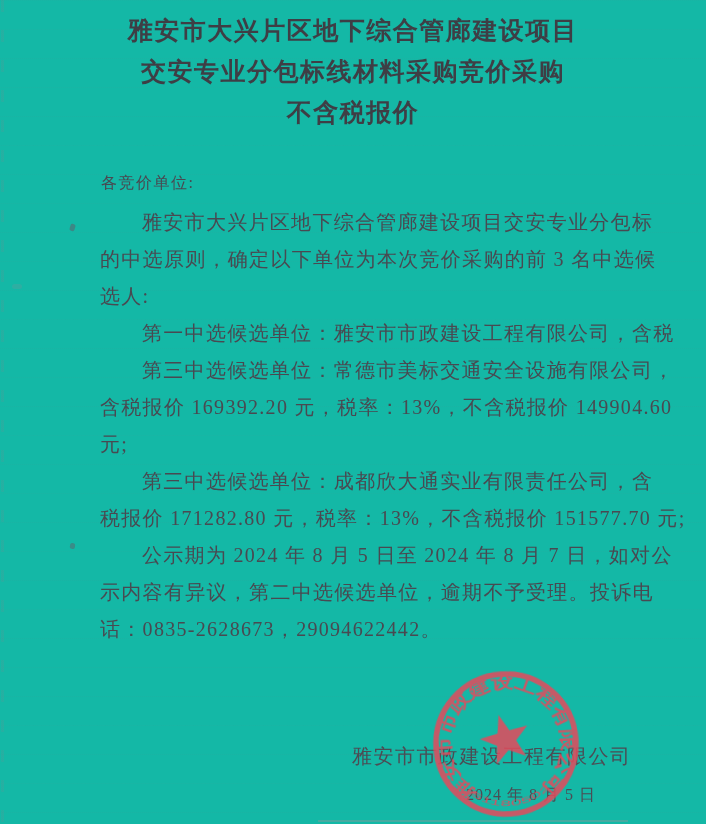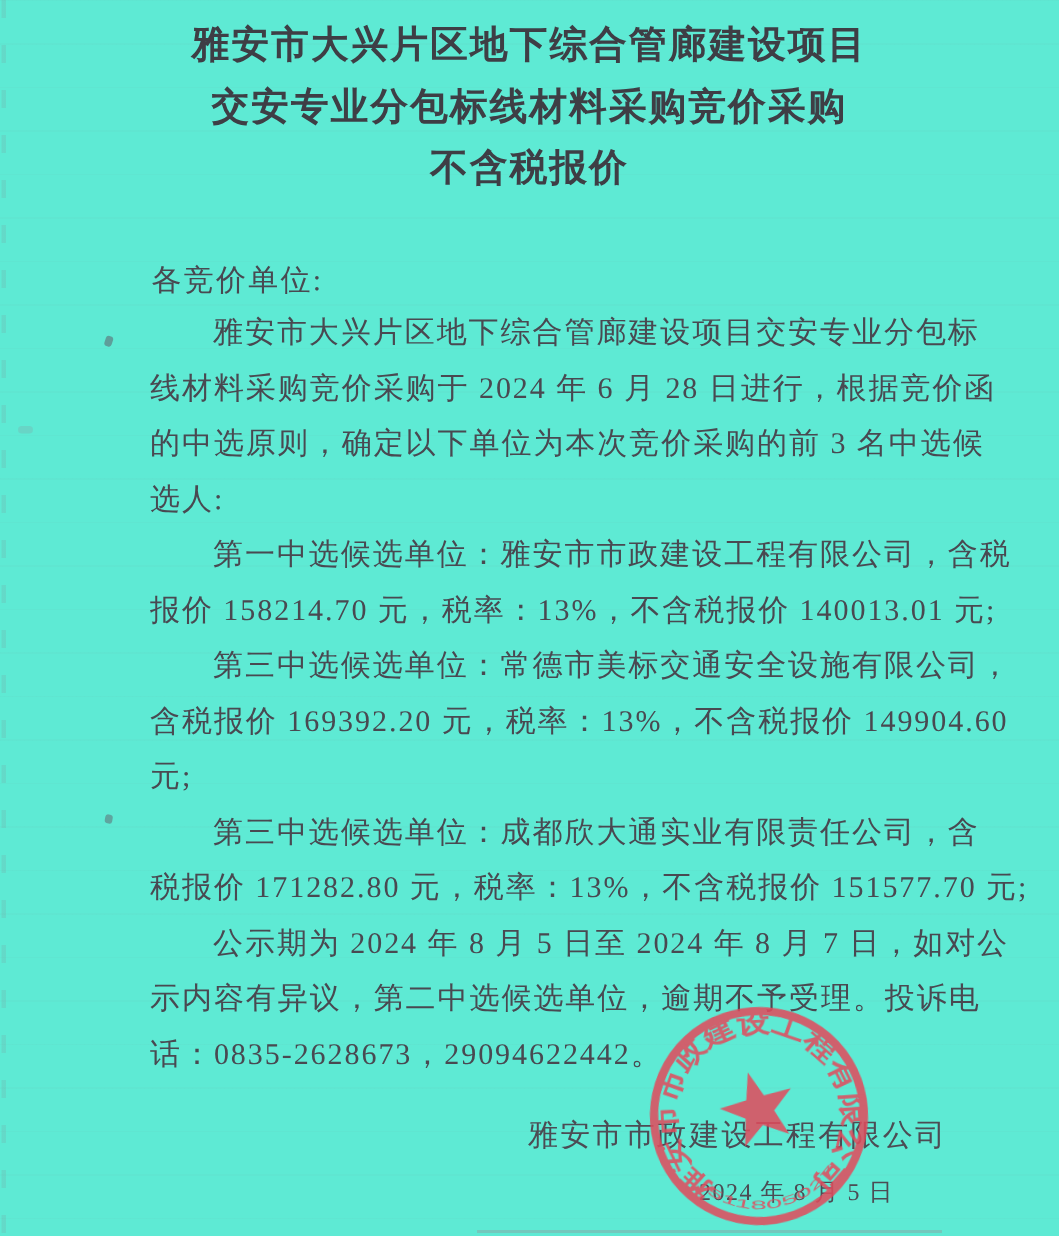--- a/index.html
+++ b/index.html
@@ -1,20 +1,20 @@
 <!DOCTYPE html>
 <html><head>
 <meta charset="utf-8">
 <style>
   * { margin:0; padding:0; box-sizing:border-box; }
   html,body { background:#ffffff; }
   .page {
     position:relative;
     width:706px; height:824px;
-    background:#5eead4;
+    background:#14b8a6;
     overflow:hidden;
     font-family:"Liberation Serif", serif;
   }
   
   .scan-banding {
     position:absolute; inset:0;
     background:repeating-linear-gradient(180deg,
       rgba(120,120,125,0.035) 0 1px, transparent 1px 29px);
     pointer-events:none;
   }
@@ -23,21 +23,21 @@
     text-align:center;
     font-family:"Liberation Sans", sans-serif;
     font-weight:700;
     font-size:25px;
     color:#3e3e45;
     letter-spacing:1.5px;
   }
   .title-line { line-height:41px; }
   .salutation {
     position:absolute; left:101px; top:173px;
-    font-size:20px; color:#494951; letter-spacing:1.5px;
+    font-size:16px; color:#494951; letter-spacing:1.5px;
   }
   .body-block {
     position:absolute; left:100px; top:204px; width:544px;
     font-size:20px; color:#494951;
     letter-spacing:1.3px;
   }
   .line { line-height:37px; white-space:nowrap; }
   .indent { padding-left:42px; }
   .sig-company {
     position:absolute; left:352px; top:743px;
@@ -80,25 +80,23 @@
   <div class="title-block">
     <div class="title-line">雅安市大兴片区地下综合管廊建设项目</div>
     <div class="title-line">交安专业分包标线材料采购竞价采购</div>
     <div class="title-line">不含税报价</div>
   </div>
 
   <div class="salutation">各竞价单位:</div>
 
   <div class="body-block">
     <div class="line indent">雅安市大兴片区地下综合管廊建设项目交安专业分包标</div>
-    <div class="line">线材料采购竞价采购于 2024 年 6 月 28 日进行，根据竞价函</div>
     <div class="line">的中选原则，确定以下单位为本次竞价采购的前 3 名中选候</div>
     <div class="line">选人:</div>
     <div class="line indent">第一中选候选单位：雅安市市政建设工程有限公司，含税</div>
-    <div class="line">报价 158214.70 元，税率：13%，不含税报价 140013.01 元;</div>
     <div class="line indent">第三中选候选单位：常德市美标交通安全设施有限公司，</div>
     <div class="line">含税报价 169392.20 元，税率：13%，不含税报价 149904.60</div>
     <div class="line">元;</div>
     <div class="line indent">第三中选候选单位：成都欣大通实业有限责任公司，含</div>
     <div class="line">税报价 171282.80 元，税率：13%，不含税报价 151577.70 元;</div>
     <div class="line indent">公示期为 2024 年 8 月 5 日至 2024 年 8 月 7 日，如对公</div>
     <div class="line">示内容有异议，第二中选候选单位，逾期不予受理。投诉电</div>
     <div class="line">话：0835-2628673，29094622442。</div>
   </div>
 

